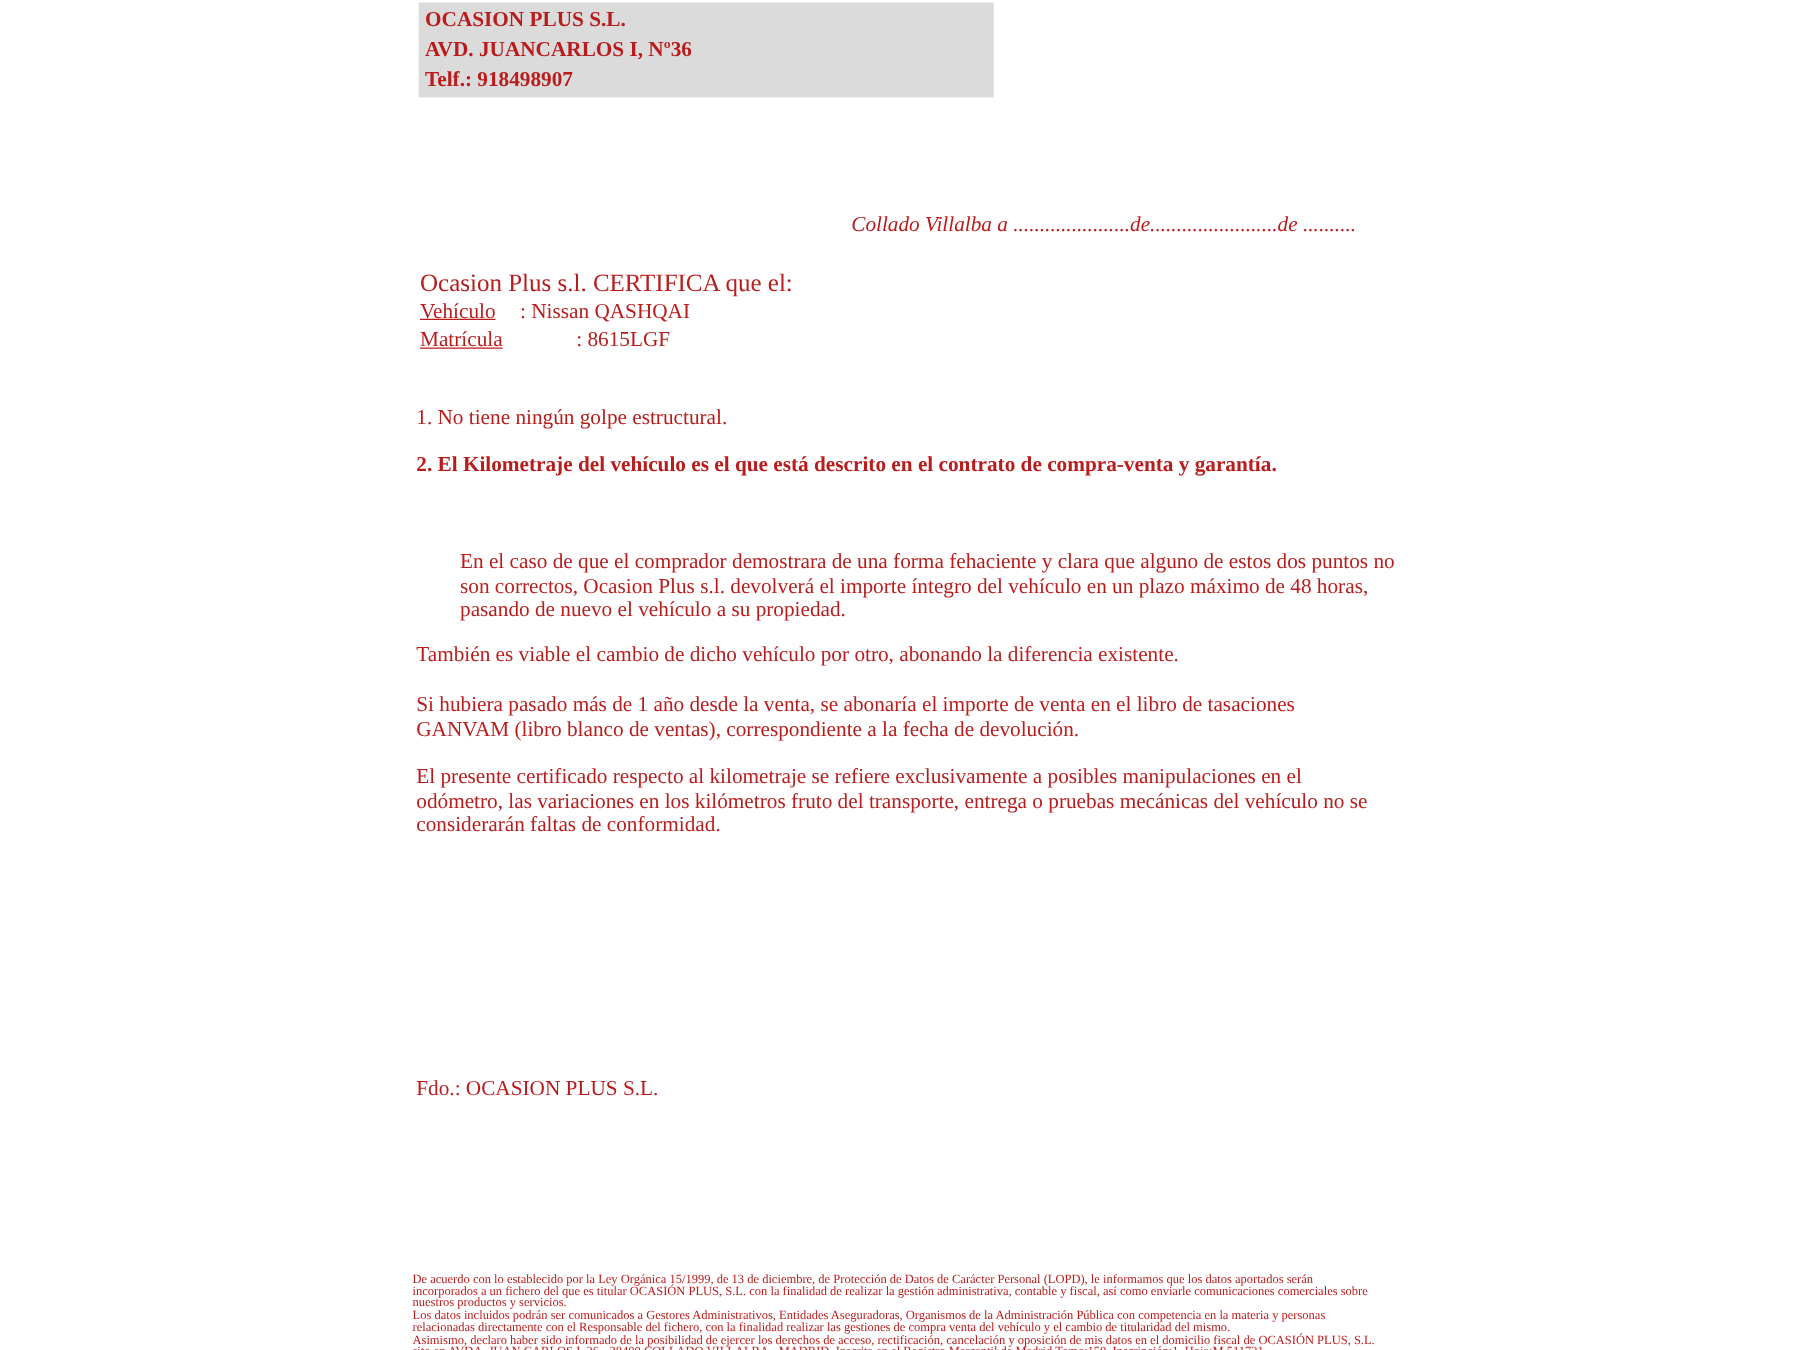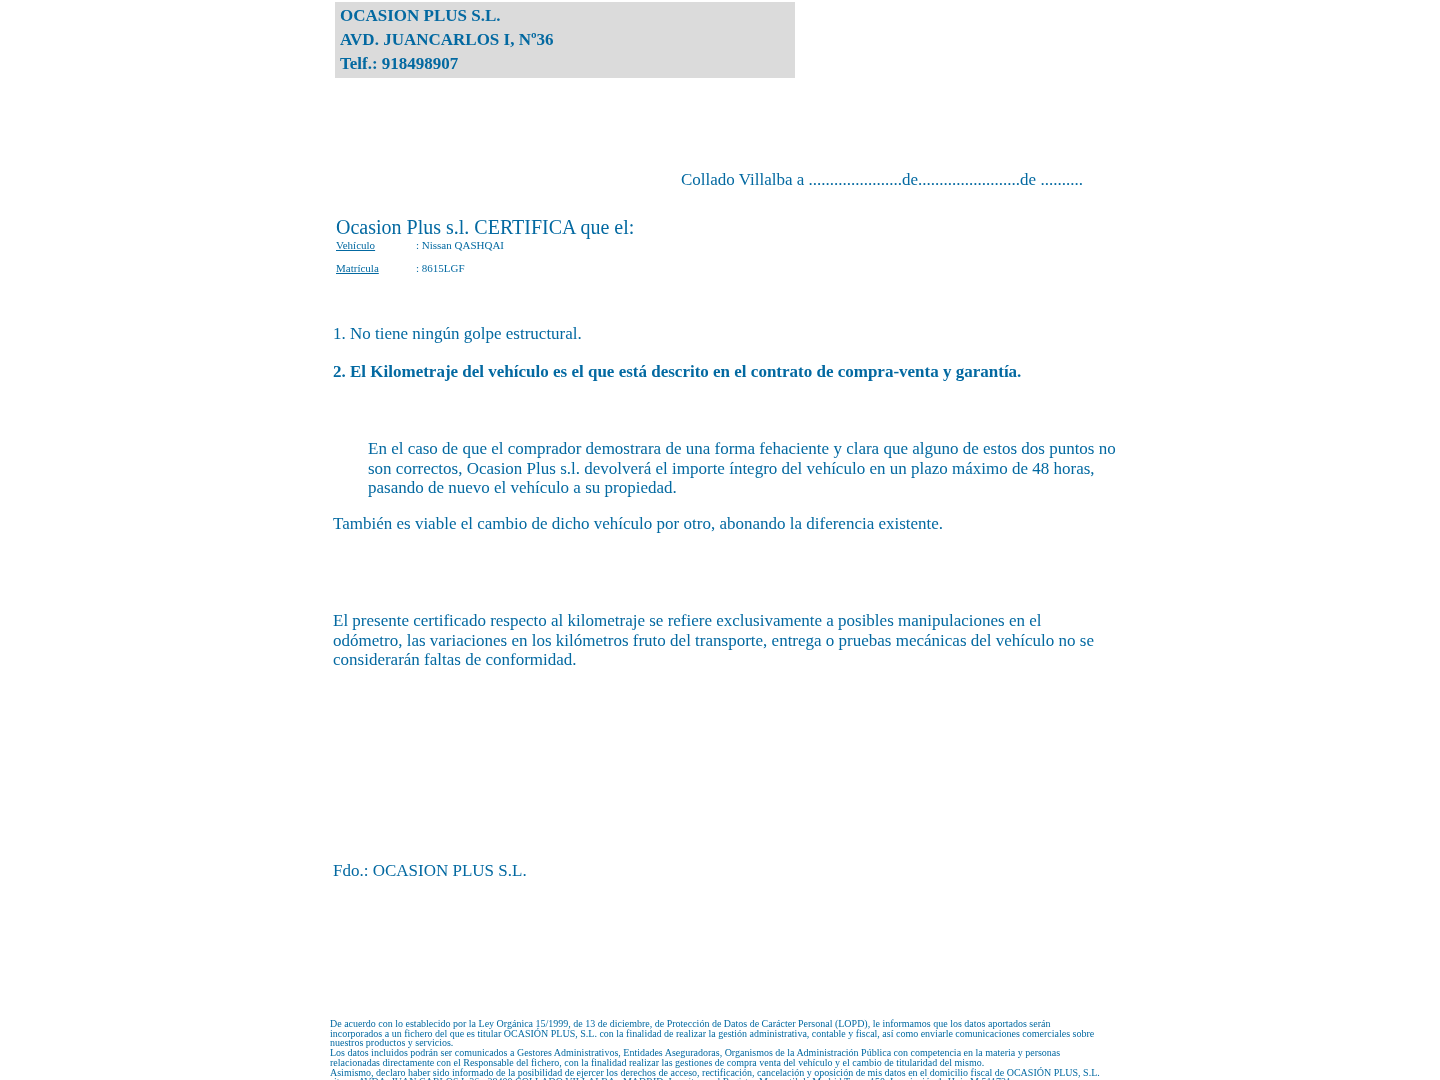--- a/index.html
+++ b/index.html
@@ -6,61 +6,62 @@
     margin: 0;
     padding: 0;
     background: #ffffff;
   }
   .doc {
     position: relative;
     width: 1440px;
     height: 1080px;
     background: #ffffff;
     font-family: "Liberation Serif", "DejaVu Serif", serif;
-    color: #0369a1;
+    color: #b91c1c;
     overflow: hidden;
   }
   .header-box {
     position: absolute;
     left: 335px;
     top: 2px;
     width: 452px;
     background: #dbdbdb;
     font-weight: bold;
     font-size: 17px;
     line-height: 24.2px;
     padding: 2px 3px 1px 5px;
   }
   .header-box div { white-space: nowrap; }
   .date-line {
     position: absolute;
     left: 681px;
     top: 170px;
     font-size: 17px;
     white-space: nowrap;
+    font-style: italic;
   }
   .intro {
     position: absolute;
     left: 336px;
     top: 216px;
     font-size: 20px;
   }
   .kv-row {
     position: absolute;
     left: 336px;
-    font-size: 11px;
+    font-size: 17px;
     display: flex;
   }
   .kv-row .kv-label {
     text-decoration: underline;
     width: 80px;
     flex: 0 0 80px;
   }
   .row-vehicle { top: 239px; }
-  .row-plate   { top: 262px; }
+  .row-plate   { top: 262px; gap: 45px; }
   .body-block {
     position: absolute;
     left: 333px;
     width: 765px;
     font-size: 17px;
     line-height: 19.6px;
   }
   .item-1 { top: 324px; }
   .item-2 { top: 362px; font-weight: bold; }
   .para-1 { top: 439px; margin-left: 35px; }
@@ -106,20 +107,21 @@
   <div class="kv-row row-plate">
     <span class="kv-label">Matrícula</span>
     <span>: 8615LGF</span>
   </div>
 
   <div class="body-block item-1">1. No tiene ningún golpe estructural.</div>
   <div class="body-block item-2">2. El Kilometraje del vehículo es el que está descrito en el contrato de compra-venta y garantía.</div>
 
   <div class="body-block para-1">En el caso de que el comprador demostrara de una forma fehaciente y clara que alguno de estos dos puntos no son correctos, Ocasion Plus s.l. devolverá el importe íntegro del vehículo en un plazo máximo de 48 horas, pasando de nuevo el vehículo a su propiedad.</div>
   <div class="body-block para-2">También es viable el cambio de dicho vehículo por otro, abonando la diferencia existente.</div>
+  <div class="body-block para-3">Si hubiera pasado más de 1 año desde la venta, se abonaría el importe de venta en el libro de tasaciones GANVAM (libro blanco de ventas), correspondiente a la fecha de devolución.</div>
   <div class="body-block para-4">El presente certificado respecto al kilometraje se refiere exclusivamente a posibles manipulaciones en el odómetro, las variaciones en los kilómetros fruto del transporte, entrega o pruebas mecánicas del vehículo no se considerarán faltas de conformidad.</div>
 
   <div class="signature">Fdo.: OCASION PLUS S.L.</div>
 
   <div class="legal-footer">
     <p>De acuerdo con lo establecido por la Ley Orgánica 15/1999, de 13 de diciembre, de Protección de Datos de Carácter Personal (LOPD), le informamos que los datos aportados serán incorporados a un fichero del que es titular OCASIÓN PLUS, S.L. con la finalidad de realizar la gestión administrativa, contable y fiscal, así como enviarle comunicaciones comerciales sobre nuestros productos y servicios.</p>
     <p>Los datos incluidos podrán ser comunicados a Gestores Administrativos, Entidades Aseguradoras, Organismos de la Administración Pública con competencia en la materia y personas relacionadas directamente con el Responsable del fichero, con la finalidad realizar las gestiones de compra venta del vehículo y el cambio de titularidad del mismo.</p>
     <p>Asimismo, declaro haber sido informado de la posibilidad de ejercer los derechos de acceso, rectificación, cancelación y oposición de mis datos en el domicilio fiscal de OCASIÓN PLUS, S.L. sito en AVDA. JUAN CARLOS I, 36 - 28400 COLLADO VILLALBA - MADRID. Inscrita en el Registro Mercantil de Madrid Tomo:150, Inscripción:1, Hoja:M 511731</p>
   </div>
 

